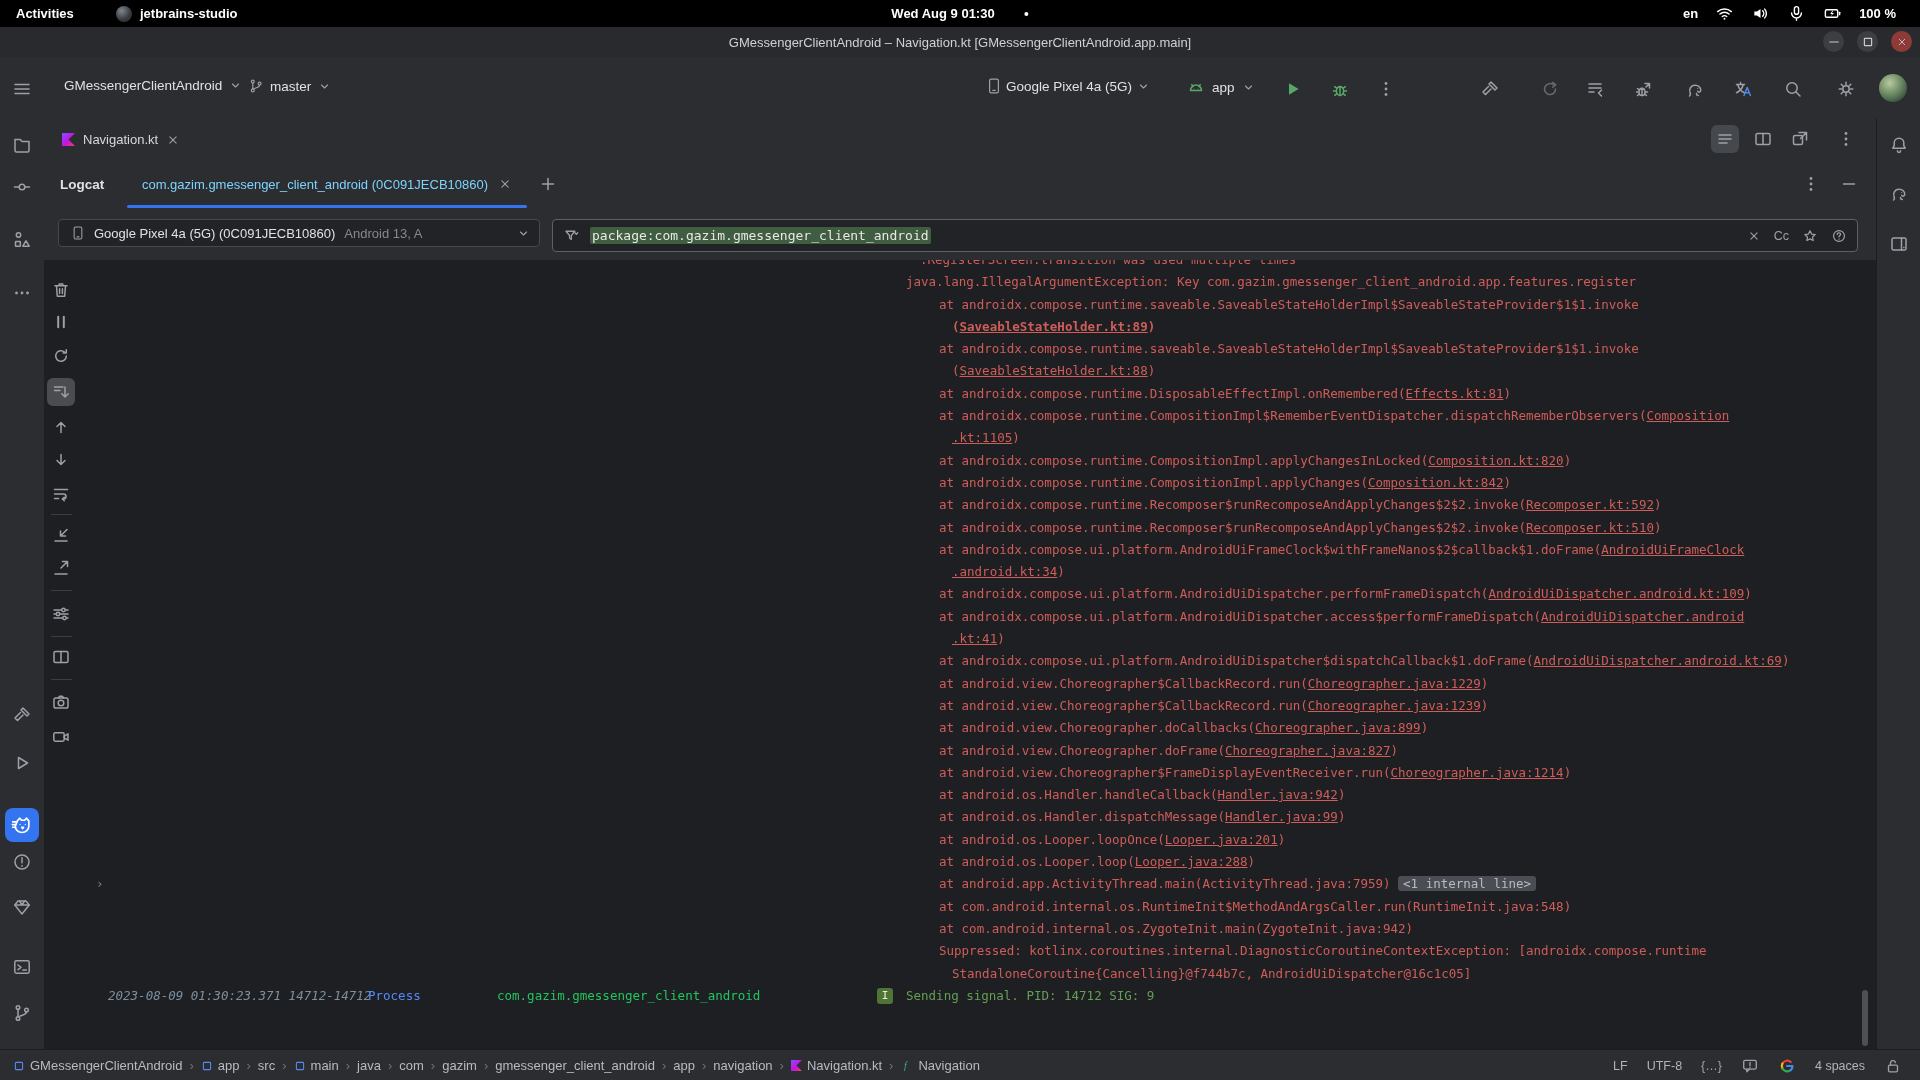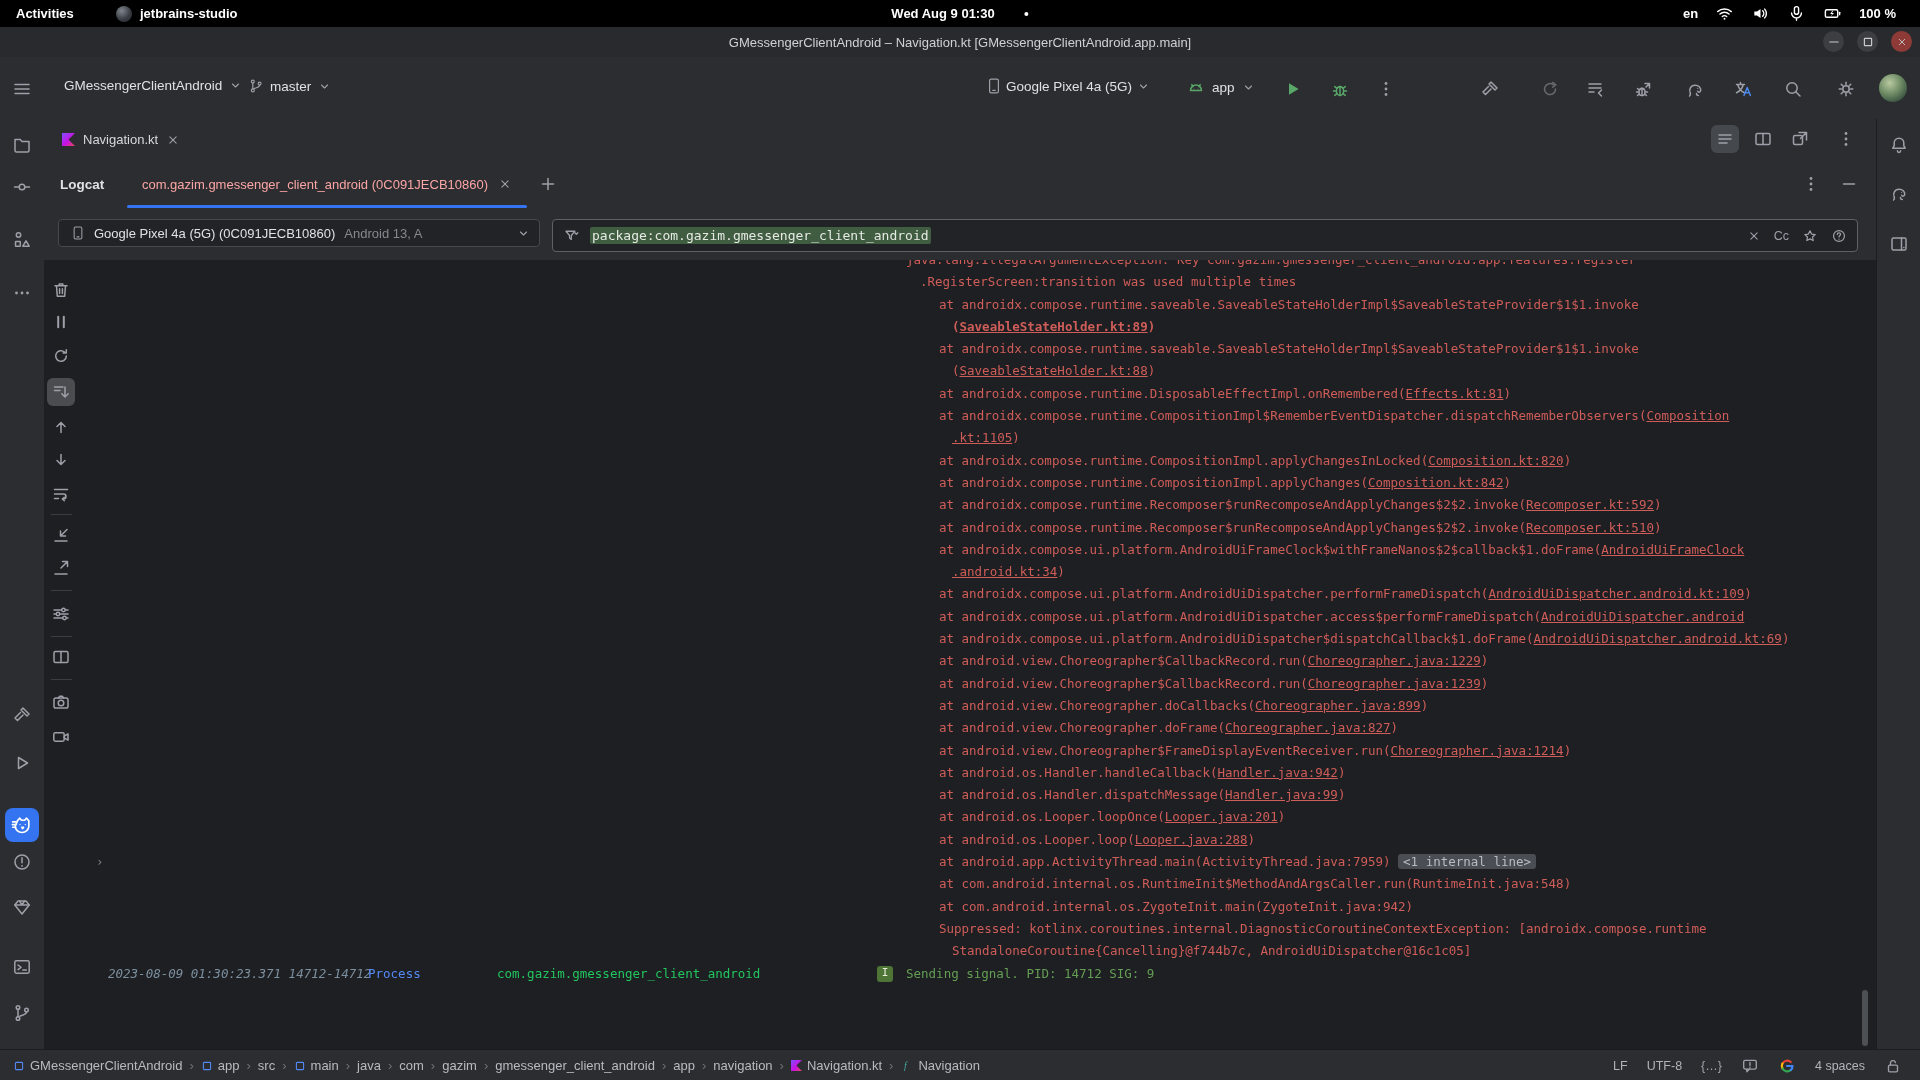--- a/index.html
+++ b/index.html
@@ -52,21 +52,21 @@
   .kticon{width:13px;height:13px;background:linear-gradient(135deg,#7f52ff 0%,#c811e2 55%,#e44857 100%);
     clip-path:polygon(0 0,100% 0,50% 50%,100% 100%,0 100%);display:inline-block;}
   .xic{width:14px;height:14px;color:#9da0a8;}
   .tabrow-tile{top:6px;width:28px;height:28px;border-radius:6px;display:flex;align-items:center;justify-content:center;}
   .tabrow-tile.sel{background:#45484d;}
 
   
   #logcat-header{left:44px;top:160px;width:1832px;height:48px;background:#2b2d30;}
   #logcat-title{left:16px;top:0;height:48px;display:flex;align-items:center;font-size:13.5px;font-weight:700;color:#dfe1e5;}
   #logcat-tab{left:83px;top:0;height:48px;width:400px;display:flex;align-items:center;gap:10px;justify-content:center;
-    font-size:13px;color:#fca5a5;}
+    font-size:13px;color:#7dd3fc;}
   #logcat-tab-underline{left:83px;top:45px;width:400px;height:3px;background:#3574f0;border-radius:2px;}
   #logcat-add{left:494px;top:14px;}
   #logcat-opts{left:1757px;top:14px;}
   #logcat-min{left:1795px;top:14px;}
 
   
   #device-row{left:44px;top:208px;width:1832px;height:52px;background:#2b2d30;border-bottom:1px solid #1b1c1e;}
   #device-combo{left:14px;top:11px;width:482px;height:28px;background:#212327;border:1px solid #46484d;border-radius:4px;
     display:flex;align-items:center;gap:9px;padding:0 8px 0 12px;box-sizing:border-box;}
   #device-combo .name{font-size:13px;color:#dfe1e5;white-space:nowrap;}
@@ -611,37 +611,38 @@
         <path d="M13.2 9.2L17 6.8v6.4l-3.8-2.4z"></path>
       </svg>
     </span>
     <div class="lt-div abs" style="top: 254px;"></div>
     <div class="lt-div abs" style="top: 330px;"></div>
     <div class="lt-div abs" style="top: 376px;"></div>
     <div class="lt-div abs" style="top: 419px;"></div>
   </div>
 <div id="log-pane" class="abs">
   <div id="log-lines">
+      <div class="log-line" style="padding-left: 841px;"><span class="seg-t">.RegisterScreen:transition was used multiple times</span></div>
       <div class="log-line" style="padding-left: 827px;"><span class="seg-t">java.lang.IllegalArgumentException: Key com.gazim.gmessenger_client_android.app.features.register</span></div>
-      <div class="log-line" style="padding-left: 841px;"><span class="seg-t">.RegisterScreen:transition was used multiple times</span></div>
       <div class="log-line" style="padding-left: 860px;"><span class="seg-t">at androidx.compose.runtime.saveable.SaveableStateHolderImpl$SaveableStateProvider$1$1.invoke</span></div>
       <div class="log-line" style="padding-left: 873px; font-weight: bold;"><span class="seg-t">(</span><span class="seg-l">SaveableStateHolder.kt:89</span><span class="seg-t">)</span></div>
       <div class="log-line" style="padding-left: 860px;"><span class="seg-t">at androidx.compose.runtime.saveable.SaveableStateHolderImpl$SaveableStateProvider$1$1.invoke</span></div>
       <div class="log-line" style="padding-left: 873px;"><span class="seg-t">(</span><span class="seg-l">SaveableStateHolder.kt:88</span><span class="seg-t">)</span></div>
       <div class="log-line" style="padding-left: 860px;"><span class="seg-t">at androidx.compose.runtime.DisposableEffectImpl.onRemembered(</span><span class="seg-l">Effects.kt:81</span><span class="seg-t">)</span></div>
       <div class="log-line" style="padding-left: 860px;"><span class="seg-t">at androidx.compose.runtime.CompositionImpl$RememberEventDispatcher.dispatchRememberObservers(</span><span class="seg-l">Composition</span></div>
       <div class="log-line" style="padding-left: 873px;"><span class="seg-l">.kt:1105</span><span class="seg-t">)</span></div>
       <div class="log-line" style="padding-left: 860px;"><span class="seg-t">at androidx.compose.runtime.CompositionImpl.applyChangesInLocked(</span><span class="seg-l">Composition.kt:820</span><span class="seg-t">)</span></div>
       <div class="log-line" style="padding-left: 860px;"><span class="seg-t">at androidx.compose.runtime.CompositionImpl.applyChanges(</span><span class="seg-l">Composition.kt:842</span><span class="seg-t">)</span></div>
       <div class="log-line" style="padding-left: 860px;"><span class="seg-t">at androidx.compose.runtime.Recomposer$runRecomposeAndApplyChanges$2$2.invoke(</span><span class="seg-l">Recomposer.kt:592</span><span class="seg-t">)</span></div>
       <div class="log-line" style="padding-left: 860px;"><span class="seg-t">at androidx.compose.runtime.Recomposer$runRecomposeAndApplyChanges$2$2.invoke(</span><span class="seg-l">Recomposer.kt:510</span><span class="seg-t">)</span></div>
       <div class="log-line" style="padding-left: 860px;"><span class="seg-t">at androidx.compose.ui.platform.AndroidUiFrameClock$withFrameNanos$2$callback$1.doFrame(</span><span class="seg-l">AndroidUiFrameClock</span></div>
       <div class="log-line" style="padding-left: 873px;"><span class="seg-l">.android.kt:34</span><span class="seg-t">)</span></div>
       <div class="log-line" style="padding-left: 860px;"><span class="seg-t">at androidx.compose.ui.platform.AndroidUiDispatcher.performFrameDispatch(</span><span class="seg-l">AndroidUiDispatcher.android.kt:109</span><span class="seg-t">)</span></div>
       <div class="log-line" style="padding-left: 860px;"><span class="seg-t">at androidx.compose.ui.platform.AndroidUiDispatcher.access$performFrameDispatch(</span><span class="seg-l">AndroidUiDispatcher.android</span></div>
+      <div class="log-line" style="padding-left: 873px;"><span class="seg-l">.kt:41</span><span class="seg-t">)</span></div>
       <div class="log-line" style="padding-left: 860px;"><span class="seg-t">at androidx.compose.ui.platform.AndroidUiDispatcher$dispatchCallback$1.doFrame(</span><span class="seg-l">AndroidUiDispatcher.android.kt:69</span><span class="seg-t">)</span></div>
       <div class="log-line" style="padding-left: 860px;"><span class="seg-t">at android.view.Choreographer$CallbackRecord.run(</span><span class="seg-l">Choreographer.java:1229</span><span class="seg-t">)</span></div>
       <div class="log-line" style="padding-left: 860px;"><span class="seg-t">at android.view.Choreographer$CallbackRecord.run(</span><span class="seg-l">Choreographer.java:1239</span><span class="seg-t">)</span></div>
       <div class="log-line" style="padding-left: 860px;"><span class="seg-t">at android.view.Choreographer.doCallbacks(</span><span class="seg-l">Choreographer.java:899</span><span class="seg-t">)</span></div>
       <div class="log-line" style="padding-left: 860px;"><span class="seg-t">at android.view.Choreographer.doFrame(</span><span class="seg-l">Choreographer.java:827</span><span class="seg-t">)</span></div>
       <div class="log-line" style="padding-left: 860px;"><span class="seg-t">at android.view.Choreographer$FrameDisplayEventReceiver.run(</span><span class="seg-l">Choreographer.java:1214</span><span class="seg-t">)</span></div>
       <div class="log-line" style="padding-left: 860px;"><span class="seg-t">at android.os.Handler.handleCallback(</span><span class="seg-l">Handler.java:942</span><span class="seg-t">)</span></div>
       <div class="log-line" style="padding-left: 860px;"><span class="seg-t">at android.os.Handler.dispatchMessage(</span><span class="seg-l">Handler.java:99</span><span class="seg-t">)</span></div>
       <div class="log-line" style="padding-left: 860px;"><span class="seg-t">at android.os.Looper.loopOnce(</span><span class="seg-l">Looper.java:201</span><span class="seg-t">)</span></div>
       <div class="log-line" style="padding-left: 860px;"><span class="seg-t">at android.os.Looper.loop(</span><span class="seg-l">Looper.java:288</span><span class="seg-t">)</span></div>

